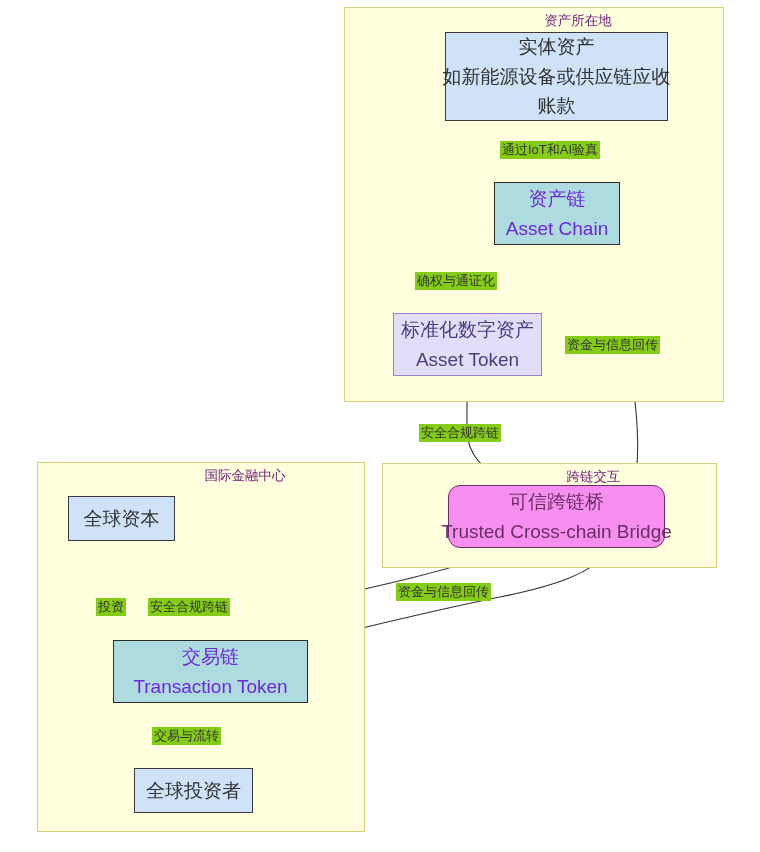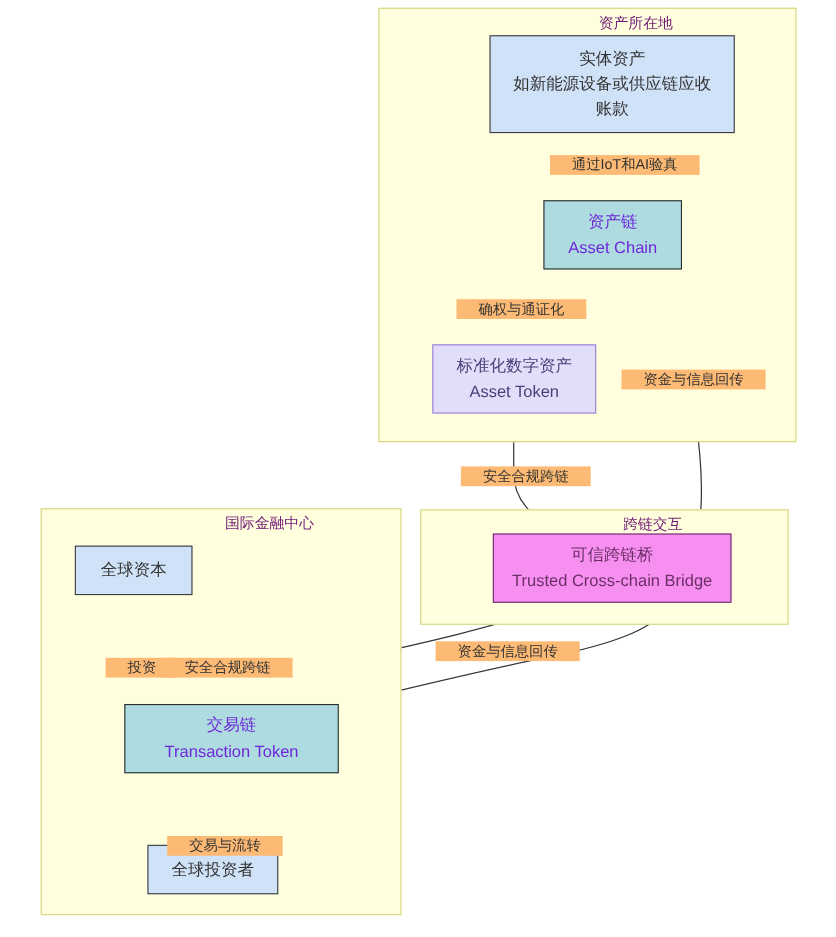--- a/index.html
+++ b/index.html
@@ -45,37 +45,37 @@
   .node {
     position: absolute;
     box-sizing: border-box;
     display: flex;
     flex-direction: column;
     align-items: center;
     justify-content: center;
     text-align: center;
     border-width: 1.4px;
     border-style: solid;
-    font-size: 15px;
+    font-size: 19px;
     line-height: 1.55;
     color: #333333;
     z-index: 3;
   }
   .node .ln { display: block; white-space: nowrap; }
   .n-blue   { background: #cfe2f7; border-color: #3b3b3b; color: #333333; }
   .n-teal   { background: #aedbe0; border-color: #2b2b2b; color: #6d28d9; }
   .n-violet { background: #e2ddf8; border-color: #9a7fd4; color: #4a3f7a; }
-  .n-pink   { background: #f78ff0; border-color: #6b2f66; color: #6b2f66; }
+  .n-pink   { background: #f78ff0; border-color: #6b2f66; color: #6b2f66; border-radius: 12px; }
   .edge-label {
     position: absolute;
-    background: #fdba74;
+    background: #84cc16;
     color: #333333;
     font-size: 13px;
     line-height: 1.2;
-    padding: 1px 20px;
+    padding: 1px 2px;
     white-space: nowrap;
     z-index: 4;
   }
 </style>
 </head>
 <body>
 
 <div id="canvas">
 
   <svg id="wires" viewBox="0 0 760 852">
@@ -153,19 +153,19 @@
   <div class="edge-label" style="left:500px; top:141px;">通过IoT和AI验真</div>
 
   <div class="edge-label" style="left:415px; top:272px;">确权与通证化</div>
 
   <div class="edge-label" style="left:419px; top:424px;">安全合规跨链</div>
 
   <div class="edge-label" style="left:148px; top:598px;">安全合规跨链</div>
 
   <div class="edge-label" style="left:96px; top:598px;">投资</div>
 
-  <div class="edge-label" style="left:152px; top:760px;">交易与流转</div>
+  <div class="edge-label" style="left:152px; top:727px;">交易与流转</div>
 
   <div class="edge-label" style="left:396px; top:583px;">资金与信息回传</div>
 
   <div class="edge-label" style="left:565px; top:336px;">资金与信息回传</div>
 
 </div>
 
 </body></html>

